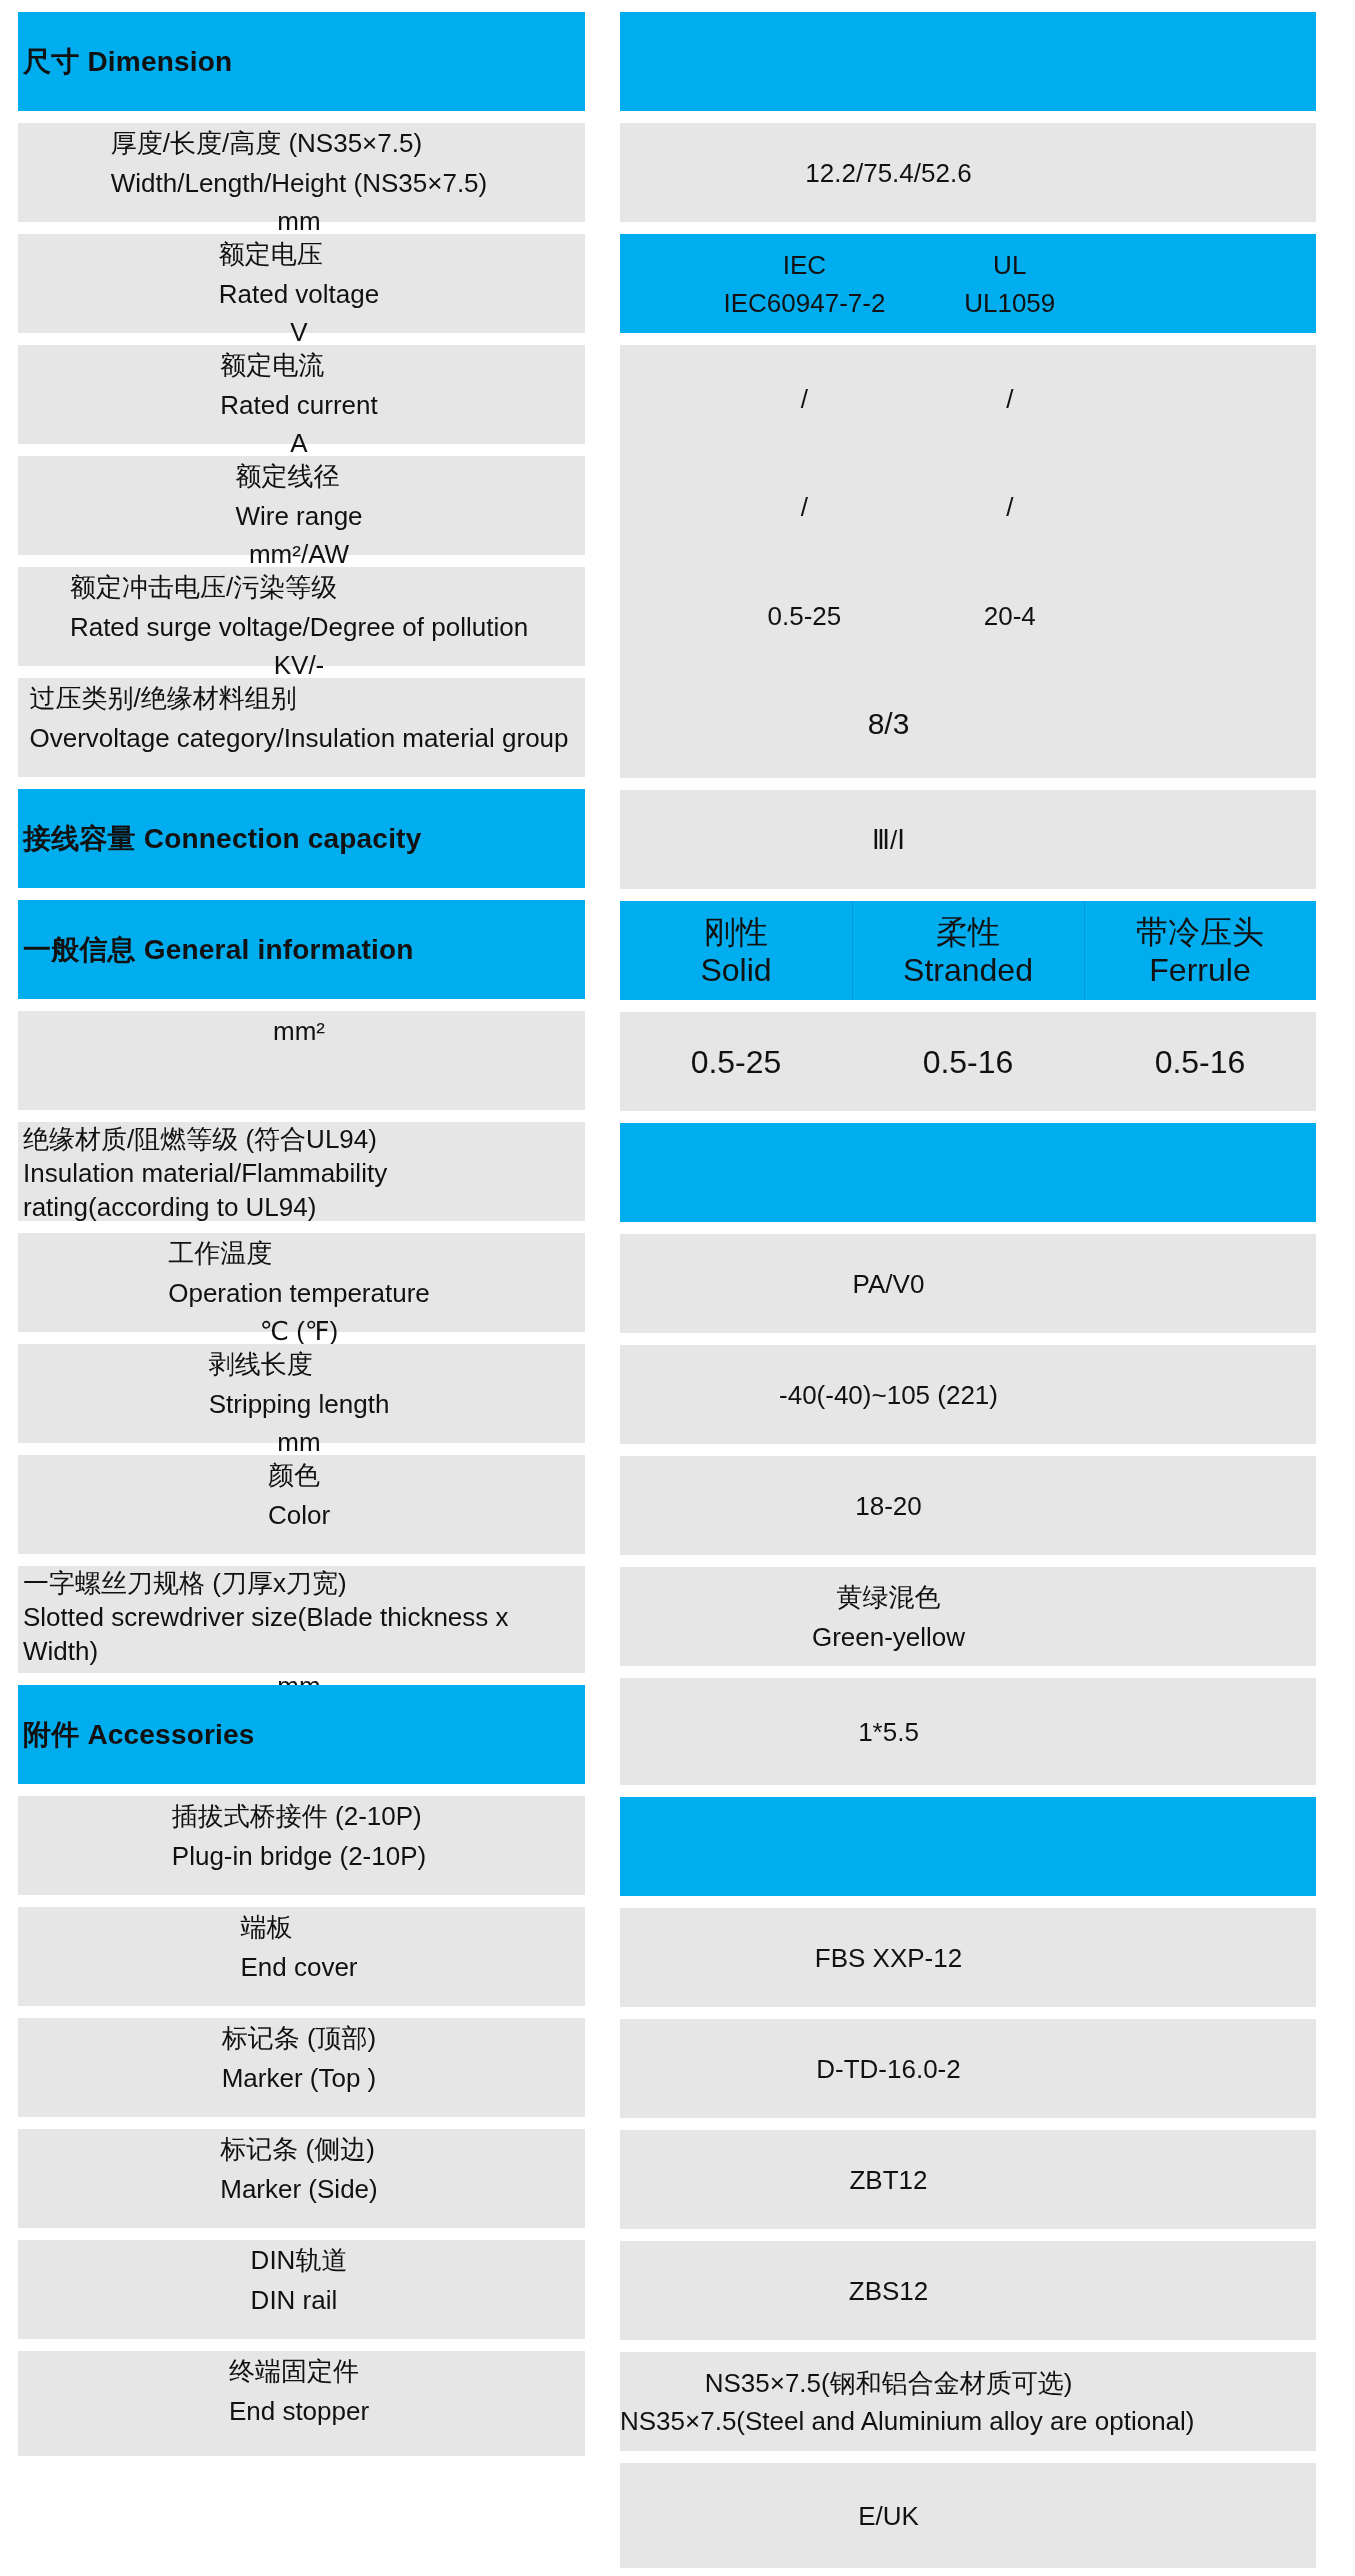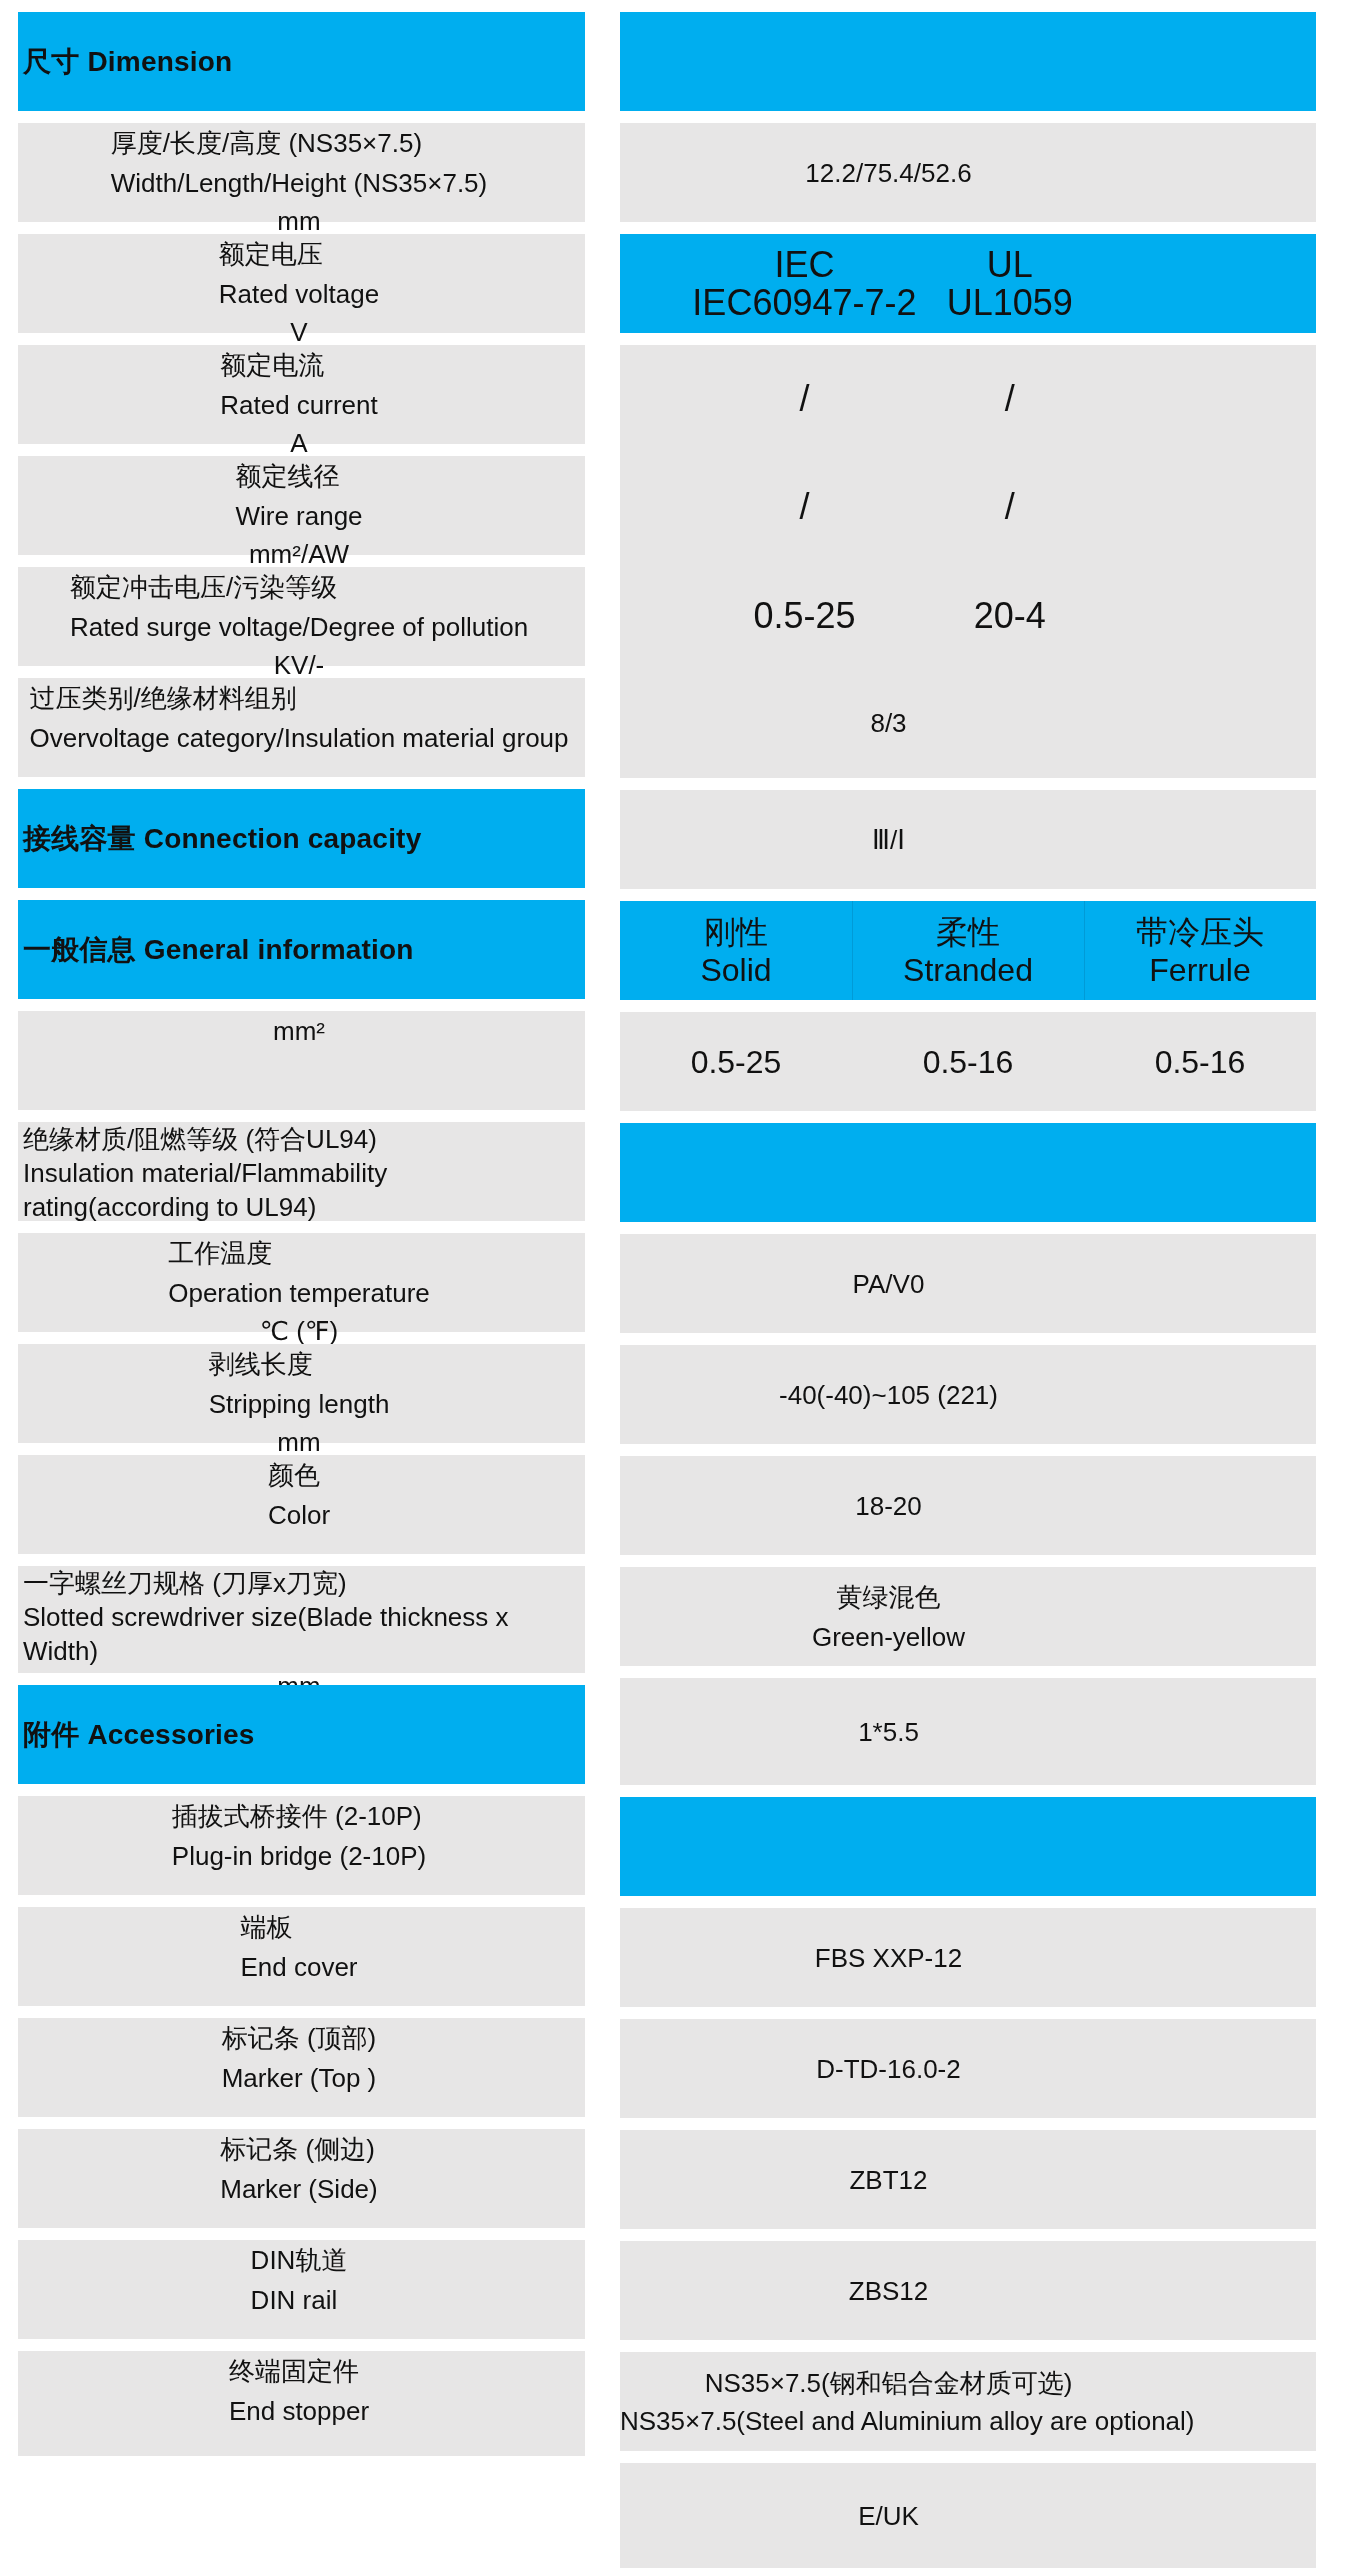--- a/index.html
+++ b/index.html
@@ -34,27 +34,27 @@
   .rval.single{display:block;text-align:center;padding-right:159px;font-size:26px;line-height:40px;}
   .rval.single .vwrap{display:flex;flex-direction:column;justify-content:center;height:100%;}
   .vline{white-space:nowrap;}
 
   .cols3{display:flex;}
   .third{flex:1 1 0;display:flex;flex-direction:column;justify-content:center;text-align:center;font-size:32px;line-height:38px;}
   .divider{position:absolute;top:0;bottom:0;width:1px;background:rgba(0,80,120,0.20);}
   .divider.d1{left:33.33%;}
   .divider.d2{left:66.66%;}
 
-  .abs2{position:absolute;top:50%;transform:translate(-50%,-50%);text-align:center;font-size:36px;line-height:38px;white-space:nowrap;}
+  .abs2{position:absolute;top:50%;transform:translate(-50%,-50%);text-align:center;font-size:26px;line-height:38px;white-space:nowrap;}
   .abs2.c1{left:26.5%;}
   .abs2.c2{left:56%;}
 
   .merged{display:flex;flex-direction:column;}
   .mrow{flex:1 1 0;position:relative;}
-  .mrow.mcenter{display:flex;align-items:center;justify-content:center;padding-right:159px;font-size:26px;}
+  .mrow.mcenter{display:flex;align-items:center;justify-content:center;padding-right:159px;font-size:30px;}
 
   
   [data-name="cell-row-screwdriver"],[data-name="cell-rval-screwdriver"]{height:107px;}
   [data-name="cell-row-endstopper"],[data-name="cell-rval-endstopper"]{height:105px;margin-bottom:0;}
   [data-name="cell-rval-electrical"]{height:433px;}
   [data-name="cell-rval-dinrail"]{padding-right:119px;font-size:24px;}
   [data-name="cell-rval-dinrail"] .vline{line-height:38px;}
   [data-name="cell-rval-color"] .vline{line-height:40px;}
 </style>
 </head>

